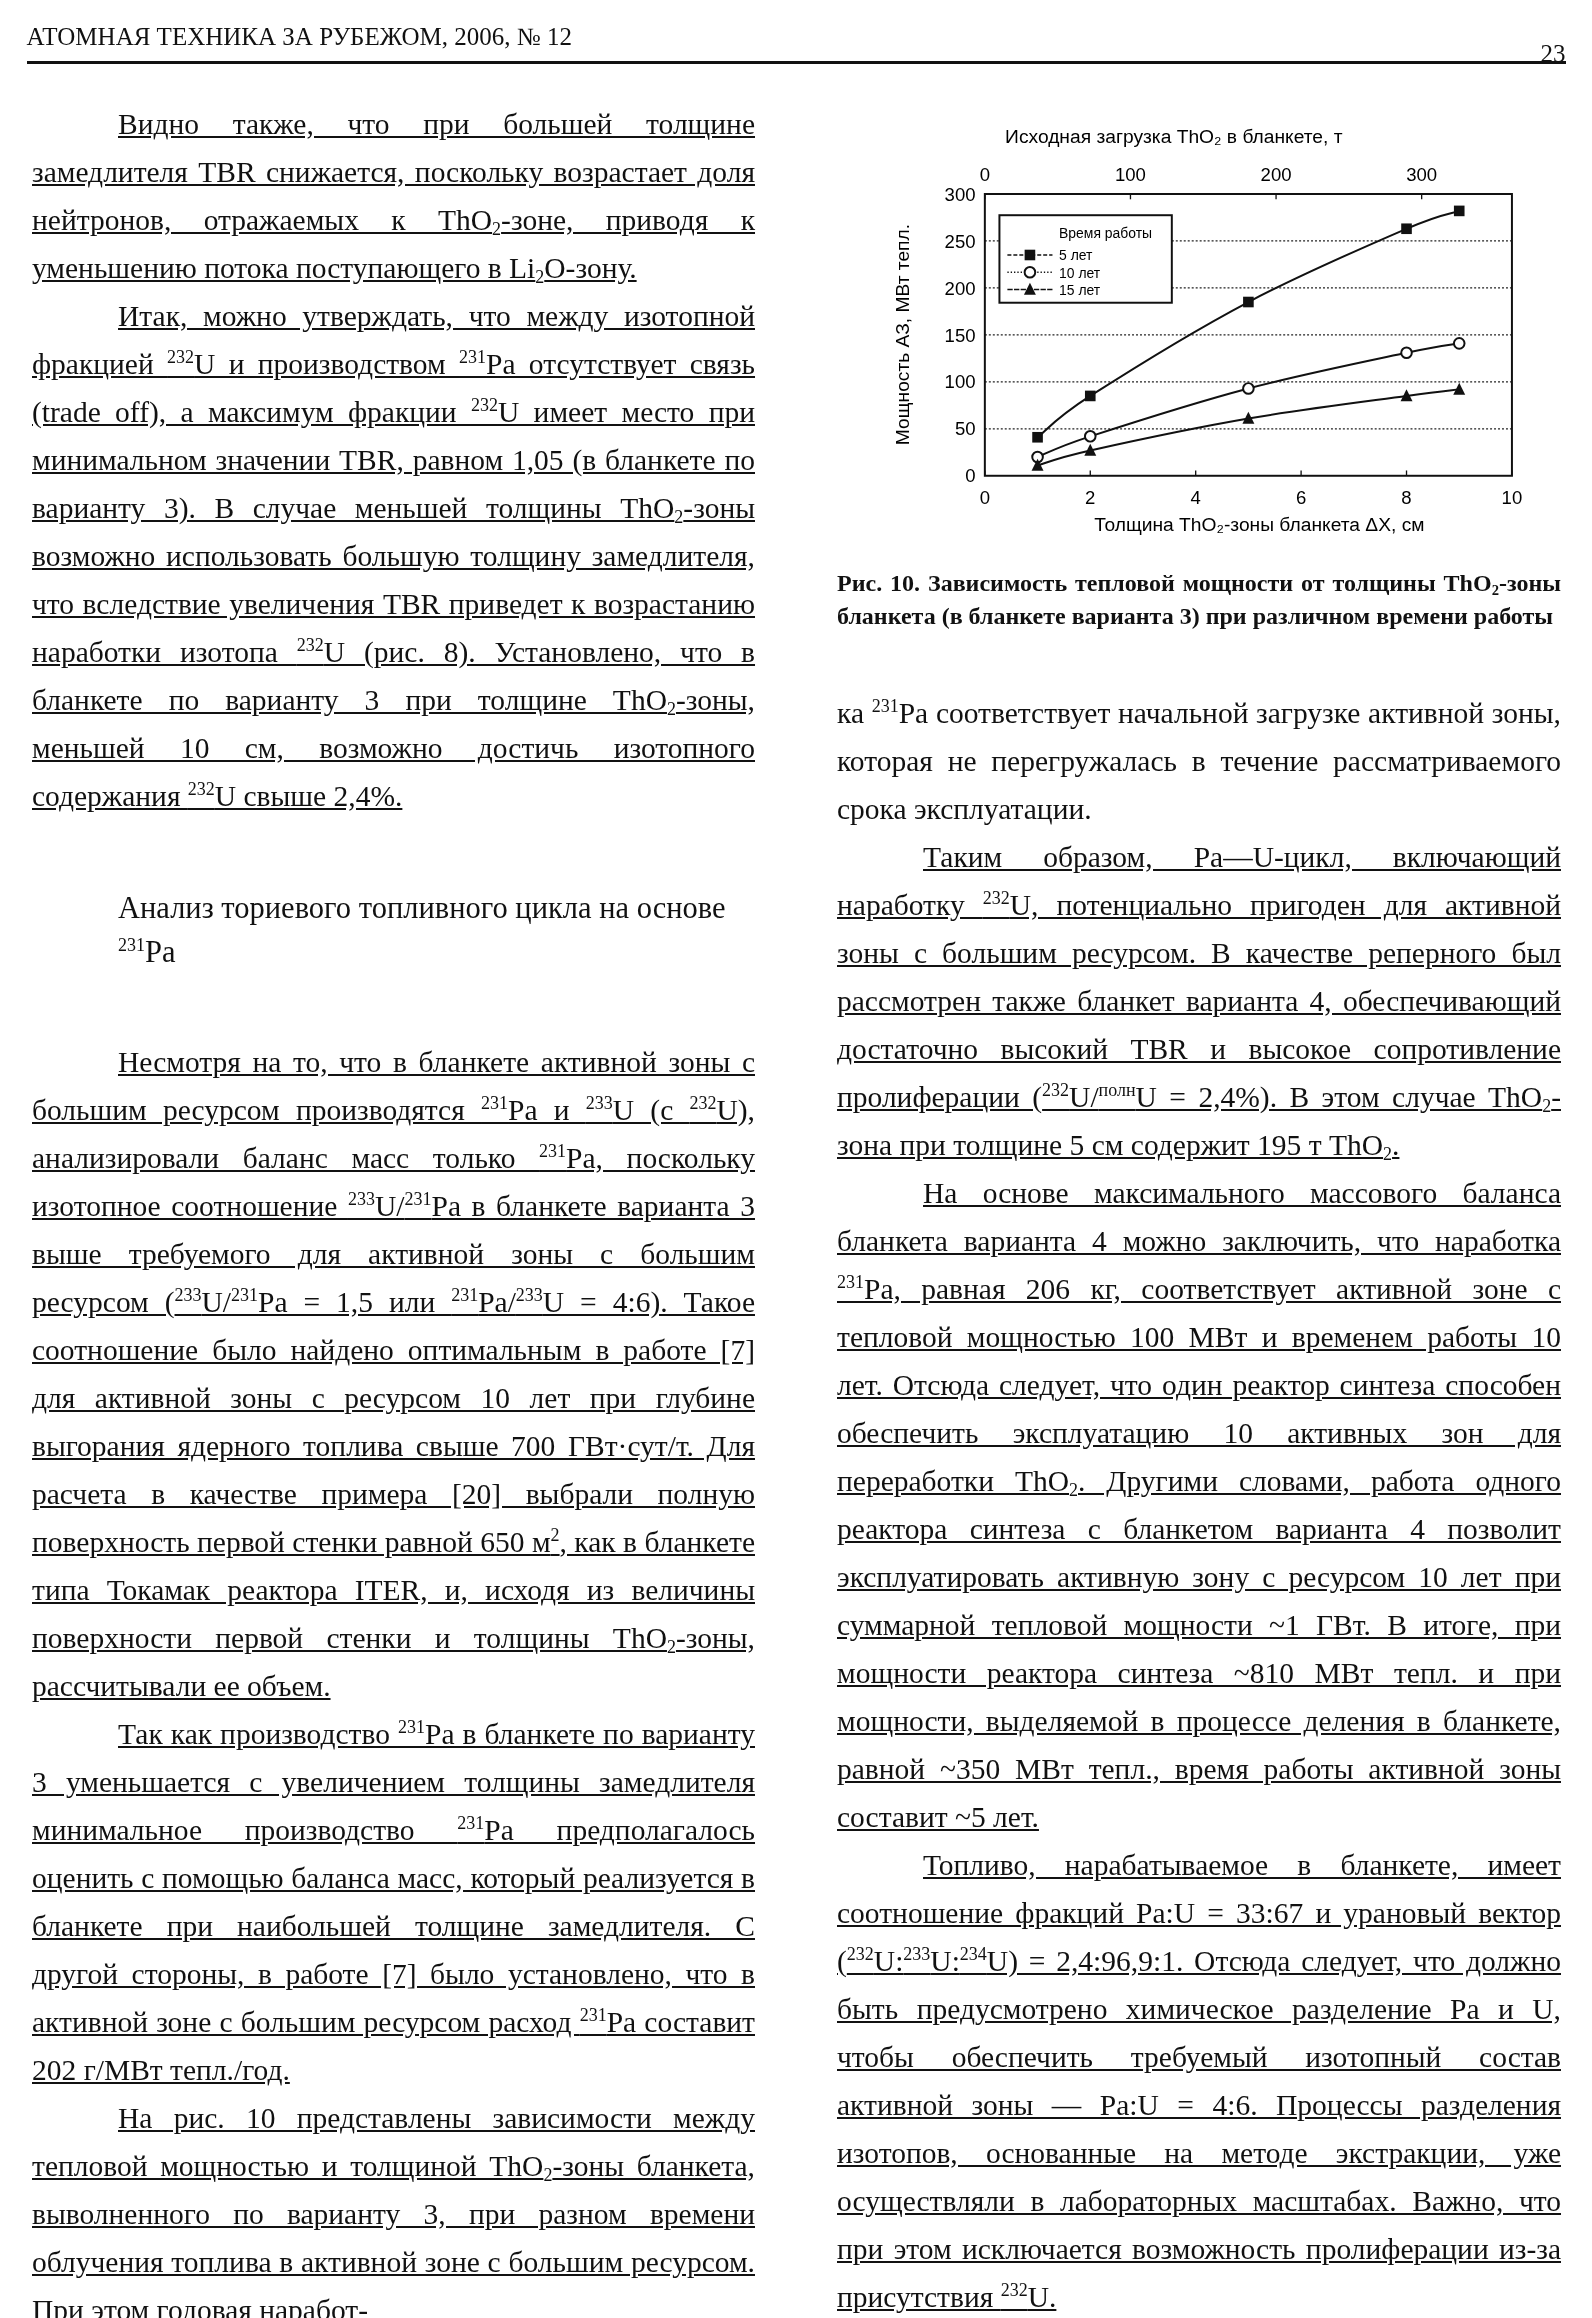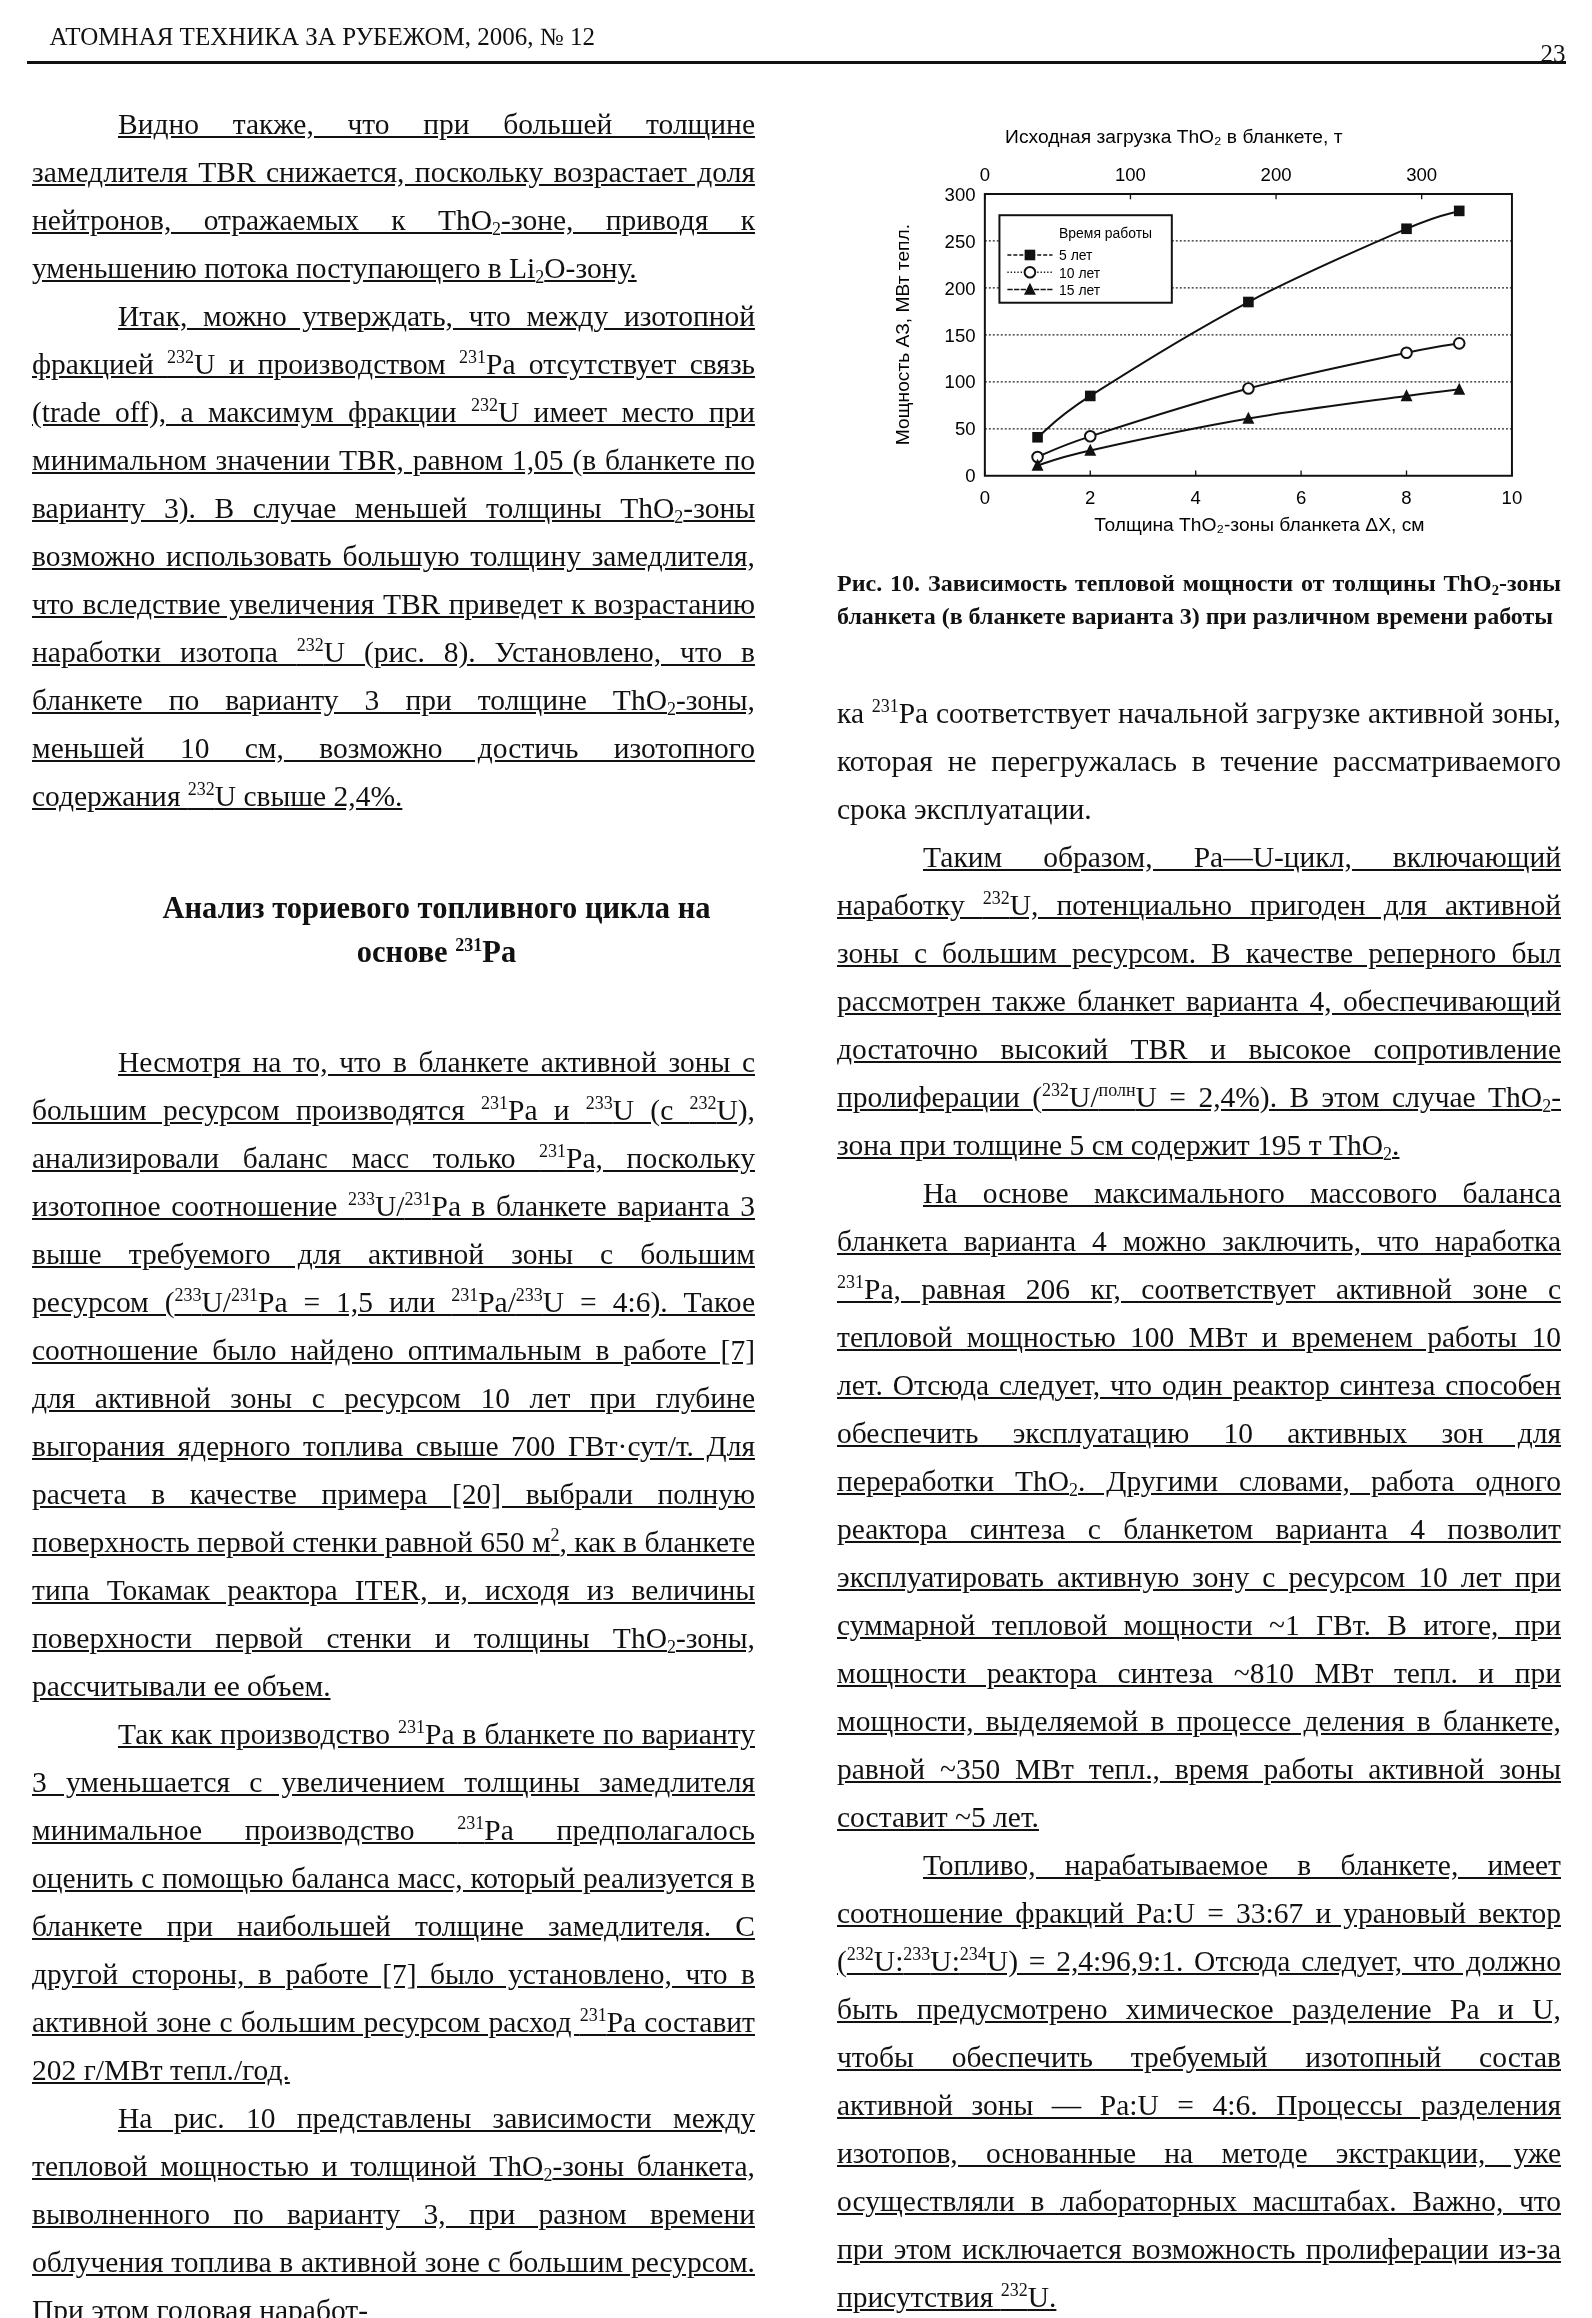--- a/index.html
+++ b/index.html
@@ -1,31 +1,31 @@
 <!DOCTYPE html>
 <html style="font-size:10.6px"><head>
 <meta charset="utf-8">
 <style>
   html, body { margin: 0; padding: 0; background: #ffffff; }
   body { width: 1592px; height: 2319px; position: relative; overflow: hidden;
          font-family: "Liberation Serif", serif; color: #111; }
   .header { position: absolute; left: 26.5px; right: 26.5px; top: 18.6px; height: 40px; }
-  .header .journal { position: absolute; left: 0; top: 4px; font-size: 25px; letter-spacing: 0px; margin-left: 23px; }
+  .header .journal { position: absolute; left: 0; top: 4px; font-size: 25px; letter-spacing: 0px; }
   .header .page-num { position: absolute; right: 0; top: 21px; font-size: 25px; }
   .header-rule { position: absolute; left: 26.5px; right: 26.5px; top: 61px; height: 3.3px; background: #111; }
 
   .col { position: absolute; top: 100px; width: 723px; font-size: 29.5px; line-height: 48px;
          text-align: justify; }
   .col-left { left: 32px; }
   .col-right { left: 837px; width: 724px; }
   .col p { margin: 0; text-indent: 0; }
   .col p.ind { text-indent: 86px; text-decoration: underline; }
   .col sup { font-size: 18px; line-height: 0; vertical-align: 11.3px; }
   .col sub { font-size: 18px; line-height: 0; vertical-align: -5.3px; }
-  .section-title { font-weight: bold; font-size: 30.5px; line-height: 44px; margin: 66px 0 64px 86px !important; text-align: center; }
+  .section-title { font-weight: normal; font-size: 30.5px; line-height: 44px; margin: 66px 0 64px 86px !important; text-align: left; }
 
   .figure { position: absolute; left: 837px; top: 119px; width: 724px; height: 571px; }
   .figure svg { position: absolute; left: 0; top: 0; }
   .caption { position: absolute; left: 837px; top: 567px; width: 724px; font-weight: bold;
              font-size: 24px; line-height: 33px; text-align: justify; }
   .caption sub { font-size: 14.6px; vertical-align: -4px; line-height: 0; }
   .right-text { top: 689px; }
 </style>
 </head>
 <body>

